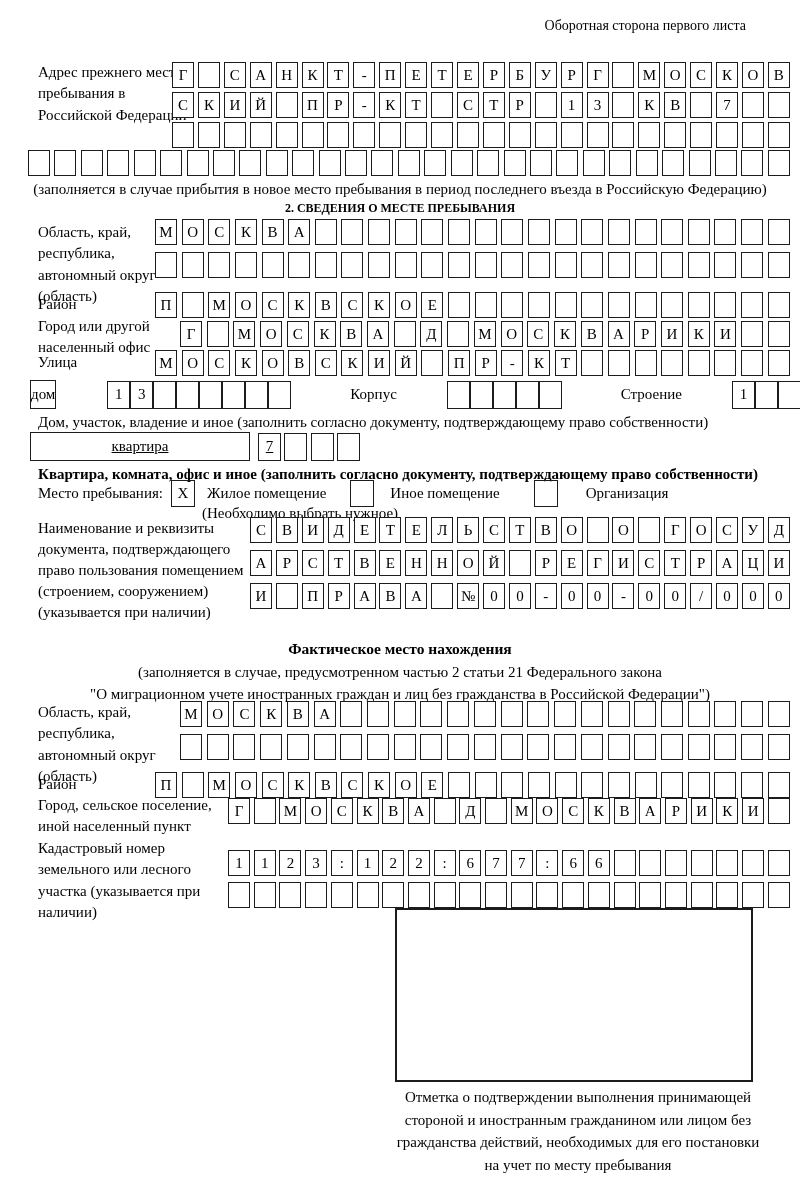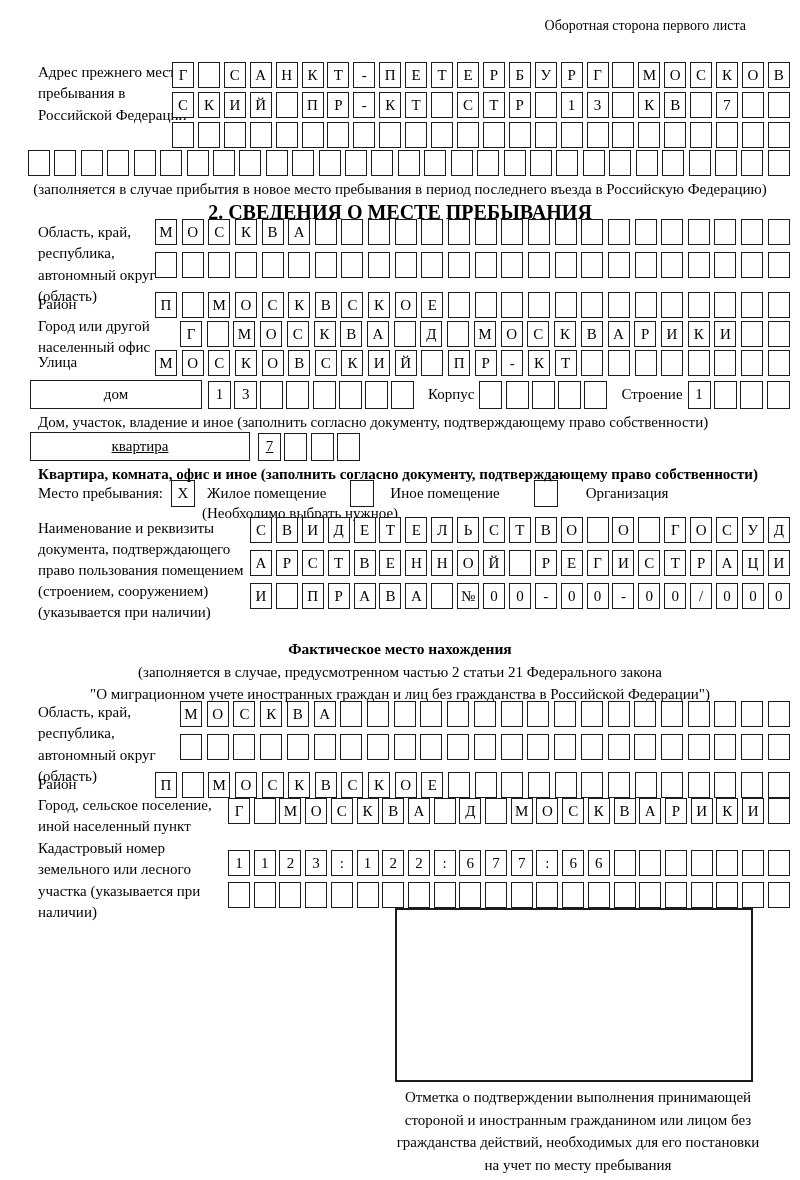--- a/index.html
+++ b/index.html
@@ -133,21 +133,21 @@
       <span class="cell"></span>
       <span class="cell"></span>
       <span class="cell"></span>
       <span class="cell"></span>
       <span class="cell"></span>
       <span class="cell"></span>
       <span class="cell"></span>
     </div>
   <div class="abs note center" style="left:0;top:181px;width:800px;">(заполняется в случае прибытия в новое место пребывания в период последнего въезда в Российскую Федерацию)</div>
 
-  <div class="abs bold center" style="left:0;top:201px;width:800px;font-size:20px;">2. СВЕДЕНИЯ О МЕСТЕ ПРЕБЫВАНИЯ</div>
+  <div class="abs bold center" style="left:0;top:201px;width:800px;font-size:12px;">2. СВЕДЕНИЯ О МЕСТЕ ПРЕБЫВАНИЯ</div>
 
   <div class="abs lbl" style="left:38px;top:222px;width:120px;">Область, край, республика, автономный округ (область)</div>
   <div class="abs grid" style="left:155px;top:219px;width:635px;">
       <span class="cell">М</span>
       <span class="cell">О</span>
       <span class="cell">С</span>
       <span class="cell">К</span>
       <span class="cell">В</span>
       <span class="cell">А</span>
       <span class="cell"></span>
@@ -272,21 +272,21 @@
       <span class="cell"></span>
       <span class="cell"></span>
       <span class="cell"></span>
       <span class="cell"></span>
       <span class="cell"></span>
       <span class="cell"></span>
       <span class="cell"></span>
       <span class="cell"></span>
     </div>
 
-  <div class="abs flexrow" style="left:30px;top:380px;width:764px;">
+  <div class="abs flexrow" style="left:30px;top:380px;width:764px;gap:45px;">
     <div class="widebox" style="width:172px;height:29px;">дом</div>
     <div class="grid" style="width:206px;margin-left:6px;">
         <span class="cell cell-lg">1</span>
         <span class="cell cell-lg">3</span>
         <span class="cell cell-lg"></span>
         <span class="cell cell-lg"></span>
         <span class="cell cell-lg"></span>
         <span class="cell cell-lg"></span>
         <span class="cell cell-lg"></span>
         <span class="cell cell-lg"></span>

